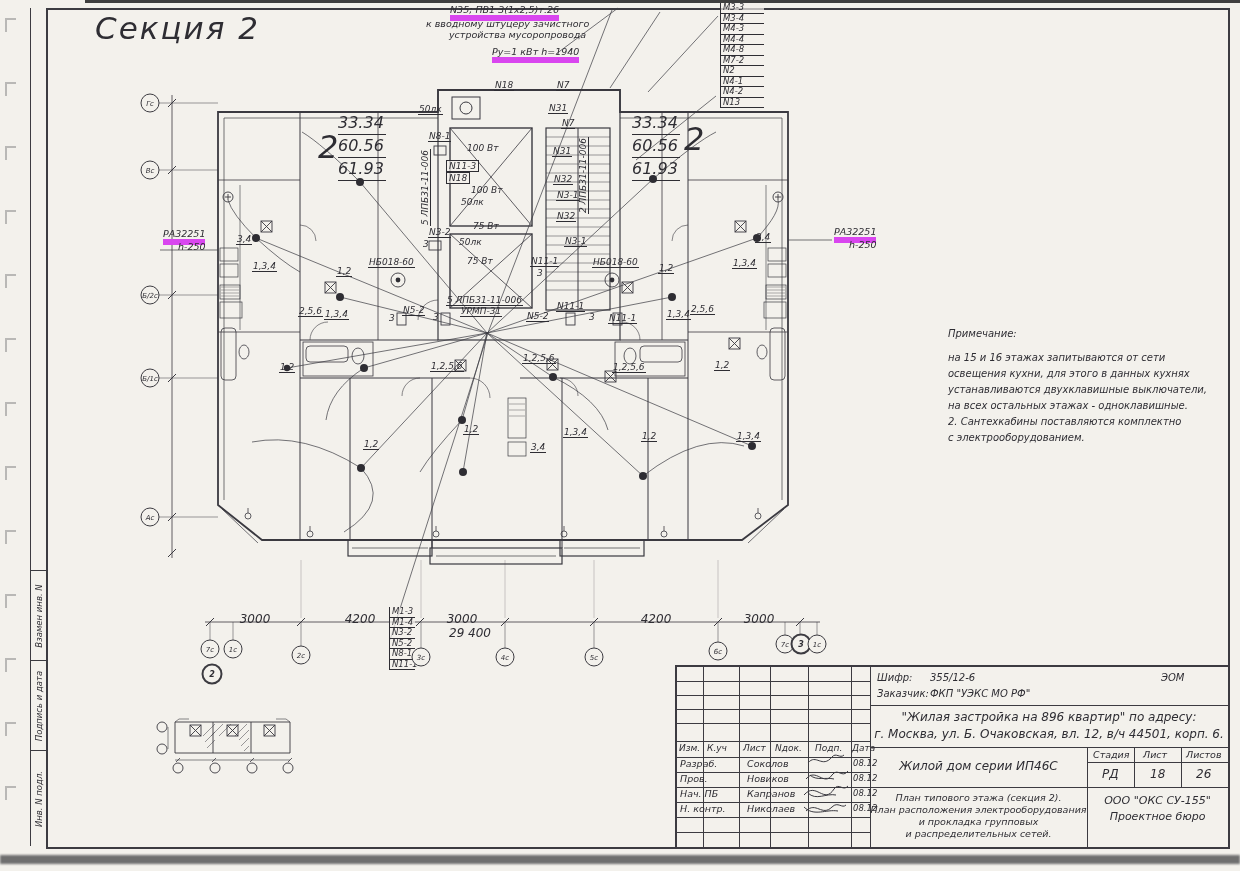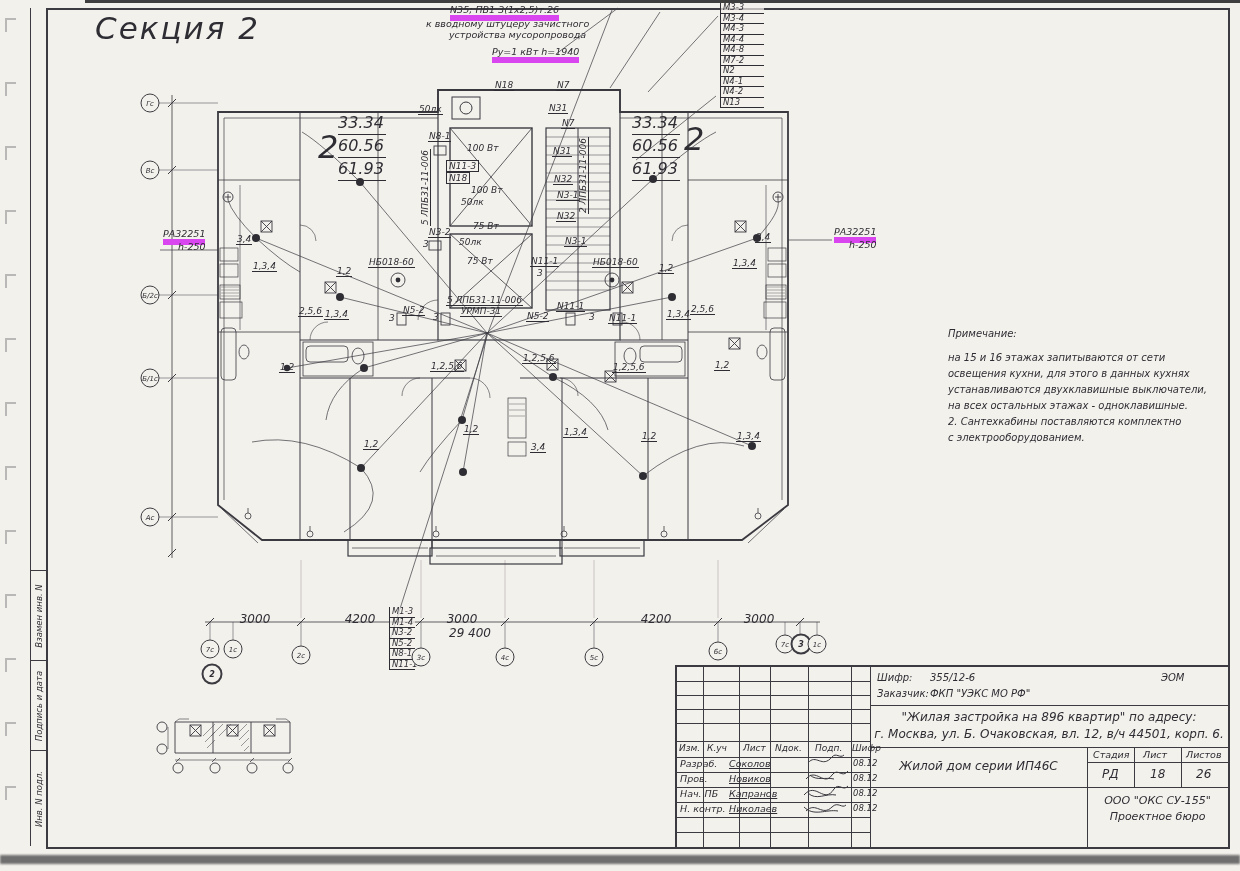--- a/index.html
+++ b/index.html
@@ -44,21 +44,21 @@
   .notes .nt{margin-bottom:8px;}
   
   .stamp{position:absolute;left:675px;top:665px;width:551px;height:180px;border:2px solid #3c3b41;font-style:italic;}
   .sline{position:absolute;background:#3c3b41;}
   .stxt{position:absolute;font-size:10px;white-space:nowrap;}
   .saddr{position:absolute;left:193px;width:358px;text-align:center;font-size:12px;white-space:nowrap;}
   .hcell{position:absolute;font-size:9px;top:0;}
   .sigrows{position:absolute;left:0;top:90px;width:193px;}
   .sigrow{position:relative;height:15px;}
   .sigrow span{position:absolute;font-size:9.5px;white-space:nowrap;}
-  .r-role{left:3px;top:1px;} .r-name{left:52px;top:1px;text-decoration:underline;} .r-date:last-child{left:176px;top:1px;}
+  .r-role{left:3px;top:1px;} .r-name{left:70px;top:1px;} .r-date:last-child{left:176px;top:1px;}
   .r-date{left:176px;top:1px;font-size:8.5px !important;}
   .descline{font-size:9.5px;line-height:12px;text-align:center;}
   .orgline{font-size:11px;line-height:16px;text-align:center;}
   svg{position:absolute;left:0;top:0;}
 </style>
 </head>
 <body>
 
 <div class="sheet">
 
@@ -464,21 +464,21 @@
     <div class="saddr" style="top:43px;">"Жилая застройка на 896 квартир" по адресу:</div>
     <div class="saddr" style="top:60px;">г. Москва, ул. Б. Очаковская, вл. 12, в/ч 44501, корп. 6.</div>
 
     <div style="position:absolute;left:0;top:76px;width:193px;height:14px;">
 
     <span class="hcell" style="position: absolute; left: 2px;">Изм.</span>
         <span class="hcell" style="position: absolute; left: 30px;">К.уч</span>
         <span class="hcell" style="position: absolute; left: 66px;">Лист</span>
         <span class="hcell" style="position: absolute; left: 98px;">Nдок.</span>
         <span class="hcell" style="position: absolute; left: 138px;">Подп.</span>
-        <span class="hcell" style="position: absolute; left: 175px;">Шифр</span>
+        <span class="hcell" style="position: absolute; left: 175px;">Дата</span>
       </div>
 
     <div class="sigrows">
 
     <div class="sigrow">
           <span class="r-role">Разраб.</span>
           <span class="r-name">Соколов</span>
           <span class="r-date">08.12</span>
         </div>
         <div class="sigrow">
@@ -499,20 +499,27 @@
       </div>
 
     <div class="saddr" style="left:193px;width:217px;top:92px;font-size:12px;">Жилой дом серии ИП46С</div>
     <span class="stxt" style="left:416px;top:82px;font-size:9.5px;">Стадия</span>
     <span class="stxt" style="left:466px;top:82px;font-size:9.5px;">Лист</span>
     <span class="stxt" style="left:509px;top:82px;font-size:9.5px;">Листов</span>
     <span class="stxt" style="left:425px;top:100px;font-size:12px;">РД</span>
     <span class="stxt" style="left:473px;top:100px;font-size:12px;">18</span>
     <span class="stxt" style="left:519px;top:100px;font-size:12px;">26</span>
 
+    <div style="position:absolute;left:193px;top:125px;width:217px;">
+
+    <div class="descline">План типового этажа (секция 2).</div>
+        <div class="descline">План расположения электрооборудования</div>
+        <div class="descline">и прокладка групповых</div>
+        <div class="descline">и распределительных сетей.</div>
+      </div>
 
     <div style="position:absolute;left:410px;top:126px;width:141px;">
 
     <div class="orgline">ООО "ОКС СУ-155"</div>
         <div class="orgline">Проектное бюро</div>
       </div>
   </div>
 
 </div>
 

